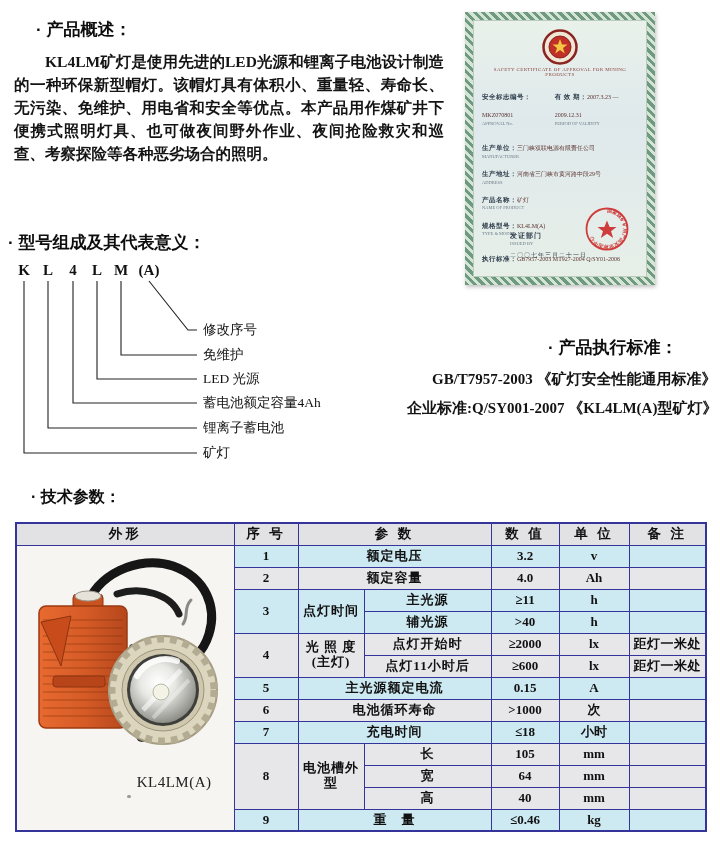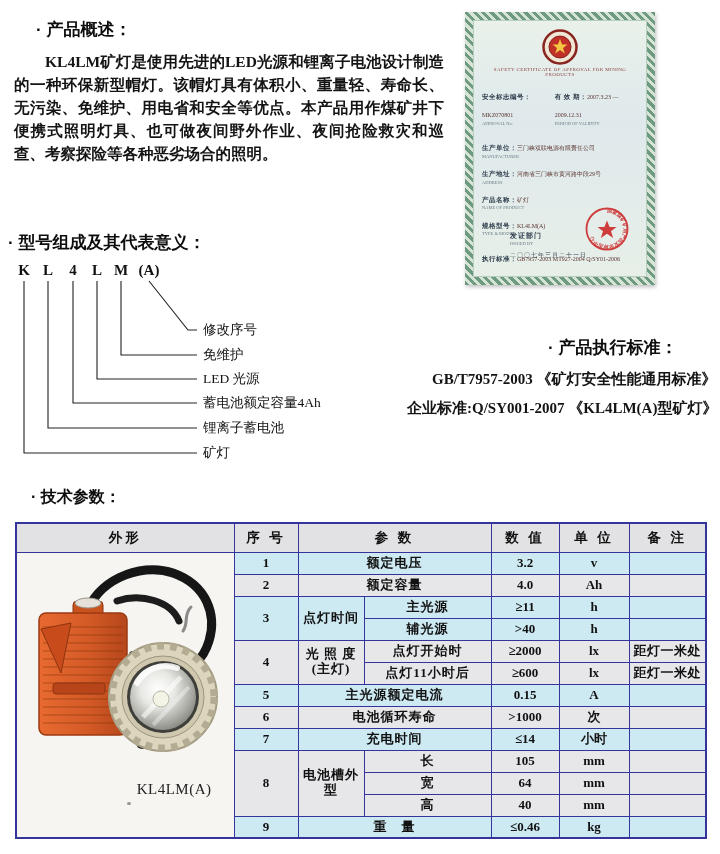--- a/index.html
+++ b/index.html
@@ -51,21 +51,21 @@
   
   .std-line { position:absolute; font-size:15px; font-weight:600; white-space:nowrap; color:#141414; }
   #std-line1 { left:432px; top:370px; }
   #std-line2 { left:407px; top:399px; }
 
   
   #tech-table { position:absolute; left:15px; top:522px; border-collapse:collapse;
                 table-layout:fixed; width:690px; border:2px solid #34349b; }
   #tech-table td, #tech-table th { border:1px solid #34349b; text-align:center;
                 vertical-align:middle; font-size:13px; overflow:hidden; padding:0; }
-  #tech-table th { height:29px; background:#e2e2e5; font-weight:bold; letter-spacing:3px;
+  #tech-table th { height:22px; background:#e2e2e5; font-weight:bold; letter-spacing:3px;
                    font-size:13.5px; color:#111; }
   #tech-table td { height:22px; font-weight:600; color:#111; }
   tr.blue td { background:#cde9f2; }
   tr.gray td { background:#e7e7ea; }
   td.param { letter-spacing:1px; }
   td.group-cell { white-space:pre-line; line-height:1.15; font-size:12.5px; letter-spacing:1px; }
   td.note-cell { font-size:12px; letter-spacing:0.5px; }
   td.unit-cell { font-size:12.5px; }
   #photo-cell { background:#f7f5f2 !important; vertical-align:top; position:relative; padding:0; }
   #photo-wrap { position:relative; width:100%; height:100%; }
@@ -314,21 +314,21 @@
     <tr class="gray">
       <td>6</td>
       <td colspan="2" class="param">电池循环寿命</td>
       <td>&gt;1000</td>
       <td class="unit-cell">次</td>
       <td class="note-cell"></td>
     </tr>
     <tr class="blue">
       <td>7</td>
       <td colspan="2" class="param">充电时间</td>
-      <td>≤14</td>
+      <td>≤18</td>
       <td class="unit-cell">小时</td>
       <td class="note-cell"></td>
     </tr>
     <tr class="gray">
       <td rowspan="3">8</td>
       <td rowspan="3" class="group-cell">电池槽外型</td>
       <td class="param">长</td>
       <td>105</td>
       <td class="unit-cell">mm</td>
       <td class="note-cell"></td>

